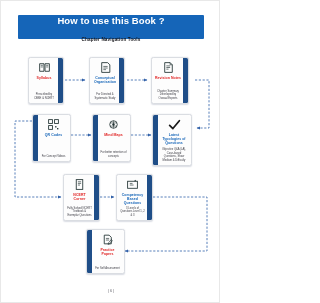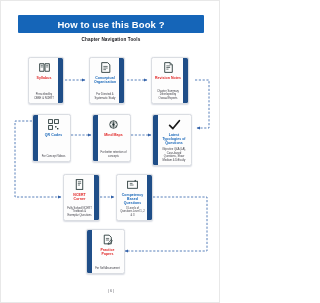--- a/index.html
+++ b/index.html
@@ -15,24 +15,24 @@
     width:220px;height:303px;
     box-sizing:border-box;
     border:1px solid #e8e8e8;
     background:#fff;
   }
 
   
   .banner{
     position:absolute;
     left:17px;top:14px;
-    width:186px;height:18px;
+    width:186px;height:24px;
     background:#1565b8;
     border-radius:1px;
-    display:flex;align-items:center;justify-content:center;
+    display:flex;align-items:flex-start;justify-content:center;
   }
   .banner-title{
     color:#ffffff;
     font-size:9.5px;
     font-weight:bold;
     letter-spacing:.1px;
     white-space:nowrap;
   }
   .subtitle{
     position:absolute;

